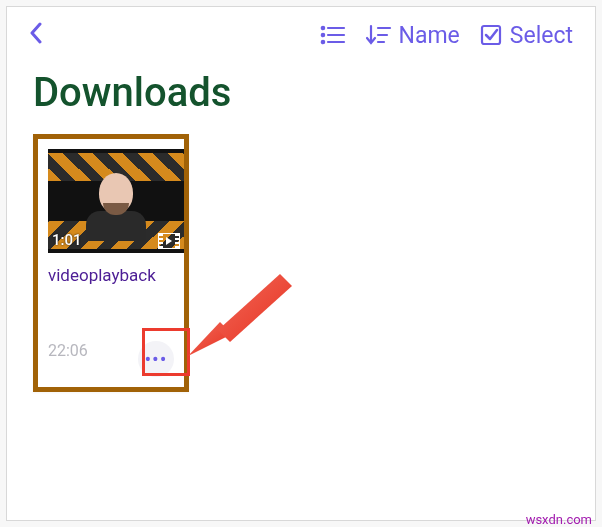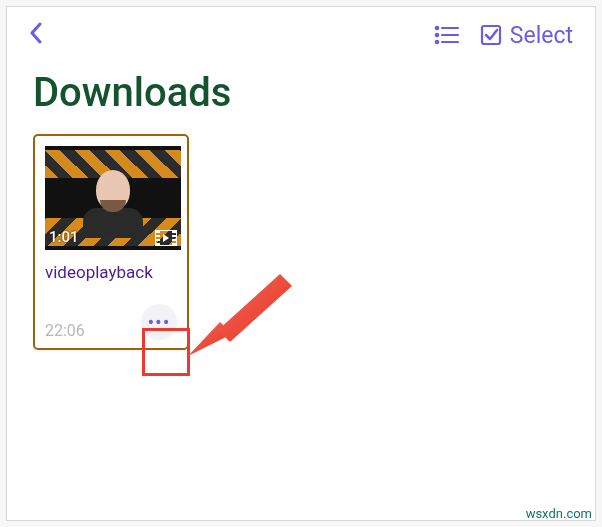--- a/index.html
+++ b/index.html
@@ -32,22 +32,22 @@
   .title {
     font-size: 40px;
     font-weight: 500;
     color: #14532d;
     padding: 6px 26px 18px 26px;
   }
   .content { padding: 0 26px; display: flex; flex-wrap: wrap; }
   .card {
     width: 156px;
     background: #ffffff;
-    border: 2px solid #a16207;
-    border-radius: 5px;
+    border: 5px solid #a16207;
+    border-radius: 0;
     box-shadow: 0 1px 2px rgba(0,0,0,0.04);
     padding: 10px 10px 8px 10px;
     position: relative;
   }
   .thumb {
     width: 136px;
     height: 104px;
     position: relative;
     background: #111;
     overflow: hidden;
@@ -105,22 +105,23 @@
   .thumb .vidicon .play {
     position:absolute; left:50%; top:50%; transform:translate(-50%,-50%);
     width:0;height:0;border-left:6px solid #fff;border-top:4px solid transparent;border-bottom:4px solid transparent;
   }
   .fname {
     font-size: 17px; color: #4c1d95;
     padding: 12px 0 20px 0;
     word-break: break-all;
   }
   .cardfoot {
-    display: flex; align-items: flex-end; justify-content: space-between;
+    display: flex; align-items: flex-start; justify-content: space-between;
     height: 38px;
+    margin-top: 36px;
   }
   .time { color: #b7b7be; font-size: 16px; }
   .morebtn {
     width: 36px; height: 36px; border-radius: 50%;
     background: #f3f3f7;
     display: flex; align-items: center; justify-content: center;
     color: #6b5ce7; font-size: 20px; letter-spacing: 1px;
     cursor: pointer;
     position: relative;
   }
@@ -128,22 +129,22 @@
     position: absolute;
     border: 3px solid #ec3b2e;
     pointer-events: none;
   }
   .arrow {
     position: absolute;
     pointer-events: none;
   }
   .watermark {
     position: absolute;
-    right: 10px; bottom: 6px;
-    font-size: 13px; color: #0f766e;
+    right: 10px; bottom: 0;
+    font-size: 13px; color: #a21caf;
   }
 </style>
 </head>
 <body>
 
 <div class="frame">
 
   <div class="topbar">
     <div class="back-btn">
       <svg width="14" height="22" viewBox="0 0 14 22">
@@ -158,20 +159,32 @@
           <circle cx="3" cy="4" r="1.2" fill="#6b5ce7"></circle>
           <circle cx="3" cy="11" r="1.2" fill="#6b5ce7"></circle>
           <circle cx="3" cy="18" r="1.2" fill="#6b5ce7"></circle>
           <line x1="8" y1="4" x2="24" y2="4"></line>
           <line x1="8" y1="11" x2="24" y2="11"></line>
           <line x1="8" y1="18" x2="24" y2="18"></line>
         </g>
       </svg>
     </div>
 
+    <div class="tool">
+      <svg width="26" height="22" viewBox="0 0 26 22">
+        <g stroke="#6b5ce7" stroke-width="2.2" stroke-linecap="round" fill="none">
+          <line x1="5" y1="2" x2="5" y2="18"></line>
+          <polyline points="1,14 5,19 9,14"></polyline>
+          <line x1="12" y1="4" x2="24" y2="4"></line>
+          <line x1="12" y1="11" x2="21" y2="11"></line>
+          <line x1="12" y1="18" x2="18" y2="18"></line>
+        </g>
+      </svg>
+      <span class="label">Name</span>
+    </div>
 
     <div class="tool">
       <svg width="24" height="22" viewBox="0 0 24 22">
         <rect x="2" y="2" width="18" height="18" rx="2" fill="none" stroke="#6b5ce7" stroke-width="2.2"></rect>
         <polyline points="6,11 10,15 17,6" fill="none" stroke="#6b5ce7" stroke-width="2.5" stroke-linecap="round" stroke-linejoin="round"></polyline>
       </svg>
       <span class="label">Select</span>
     </div>
   </div>
 

